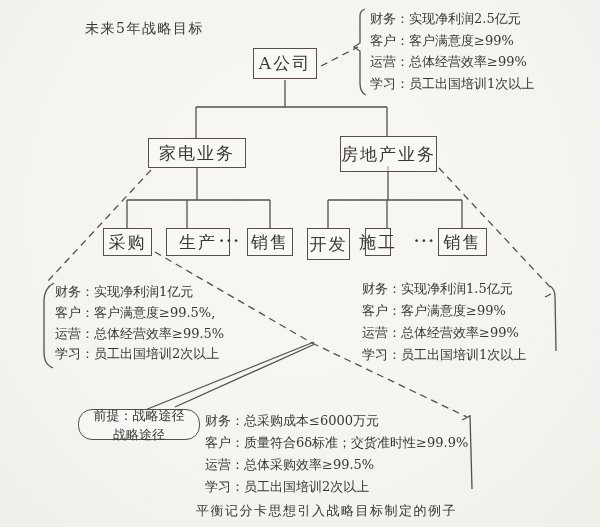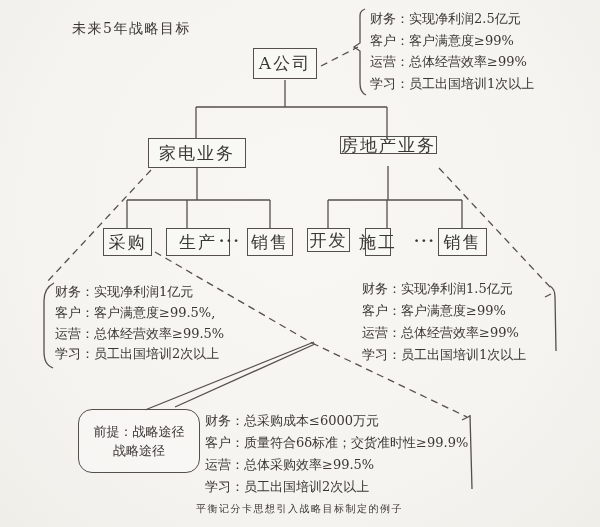--- a/index.html
+++ b/index.html
@@ -15,46 +15,46 @@
   }
   #canvas{
     position:relative;width:600px;height:527px;overflow:hidden;
     background:radial-gradient(ellipse at 50% 40%, #f8f7f4 0%, var(--paper) 60%, #efeee9 100%);
     color:var(--ink);
   }
   #wires{position:absolute;left:0;top:0;width:600px;height:527px;}
   #wires path, #wires line{stroke:var(--line);stroke-width:1.3;fill:none;}
   #wires .dashed{stroke-dasharray:7 5;}
   .note{
-    position:absolute;left:72px;top:20px;
+    position:absolute;left:85px;top:20px;
     font-size:14px;letter-spacing:1.5px;white-space:nowrap;text-align:right;
   }
   .caption{
     position:absolute;left:196px;top:502px;
-    font-size:10px;letter-spacing:1.5px;white-space:nowrap;
+    font-size:13px;letter-spacing:1.5px;white-space:nowrap;
   }
   .box{
     position:absolute;box-sizing:border-box;
     border:1.3px solid var(--line);
     background:rgba(250,249,246,.55);
     display:flex;align-items:center;justify-content:center;
     font-size:17px;letter-spacing:2px;white-space:nowrap;
   }
   .ellipsis{
     position:absolute;font-size:15px;letter-spacing:2px;
     font-weight:bold;white-space:nowrap;
   }
   .sc{position:absolute;white-space:nowrap;}
   .sc .ln{font-size:13px;white-space:nowrap;}
   .sc-company .ln{line-height:21.5px;}
   .sc-appliance .ln{line-height:20.8px;}
   .sc-realestate .ln{line-height:22px;}
   .sc-procurement .ln{line-height:22px;}
   .premise{
-    position:absolute;left:78px;top:409px;width:122px;height:64px;
+    position:absolute;left:78px;top:409px;width:122px;height:31px;
     box-sizing:border-box;border:1.4px solid var(--line);border-radius:14px;
     background:rgba(250,249,246,.6);
     display:flex;flex-direction:column;align-items:center;justify-content:center;
     font-size:13px;line-height:19px;white-space:nowrap;
   }
 </style>
 </head>
 <body>
 
 <div id="canvas">
@@ -91,28 +91,28 @@
     <path d="M545 297 L551 294"></path>
     <path d="M470 415 L472 489"></path>
     <path d="M462 420 L470 416"></path>
   </svg>
 
   <div class="note">未来5年战略目标</div>
   <div class="caption">平衡记分卡思想引入战略目标制定的例子</div>
 
   <div class="box" style="left:253px;top:48px;width:64px;height:31px;">A公司</div>
   <div class="box" style="left:148px;top:138px;width:98px;height:30px;">家电业务</div>
-  <div class="box" style="left:340px;top:136px;width:97px;height:18px;">房地产业务</div>
+  <div class="box" style="left:340px;top:136px;width:97px;height:36px;">房地产业务</div>
 
   <div class="box" style="left:103px;top:228px;width:49px;height:28px;">采购</div>
   <div class="box" style="left:166px;top:228px;width:64px;height:28px;">生产</div>
   <div class="ellipsis" style="left:219px;top:232px;">···</div>
   <div class="box" style="left:247px;top:228px;width:46px;height:28px;">销售</div>
 
-  <div class="box" style="left:307px;top:228px;width:43px;height:24px;">开发</div>
+  <div class="box" style="left:307px;top:228px;width:43px;height:32px;">开发</div>
   <div class="box" style="left:365px;top:228px;width:26px;height:28px;">施工</div>
   <div class="ellipsis" style="left:414px;top:232px;">···</div>
   <div class="box" style="left:438px;top:228px;width:49px;height:28px;">销售</div>
 
   <div class="sc sc-company" style="left:370px;top:8px;">
     <div class="ln">财务：实现净利润2.5亿元</div>
     <div class="ln">客户：客户满意度≥99%</div>
     <div class="ln">运营：总体经营效率≥99%</div>
     <div class="ln">学习：员工出国培训1次以上</div>
   </div>

